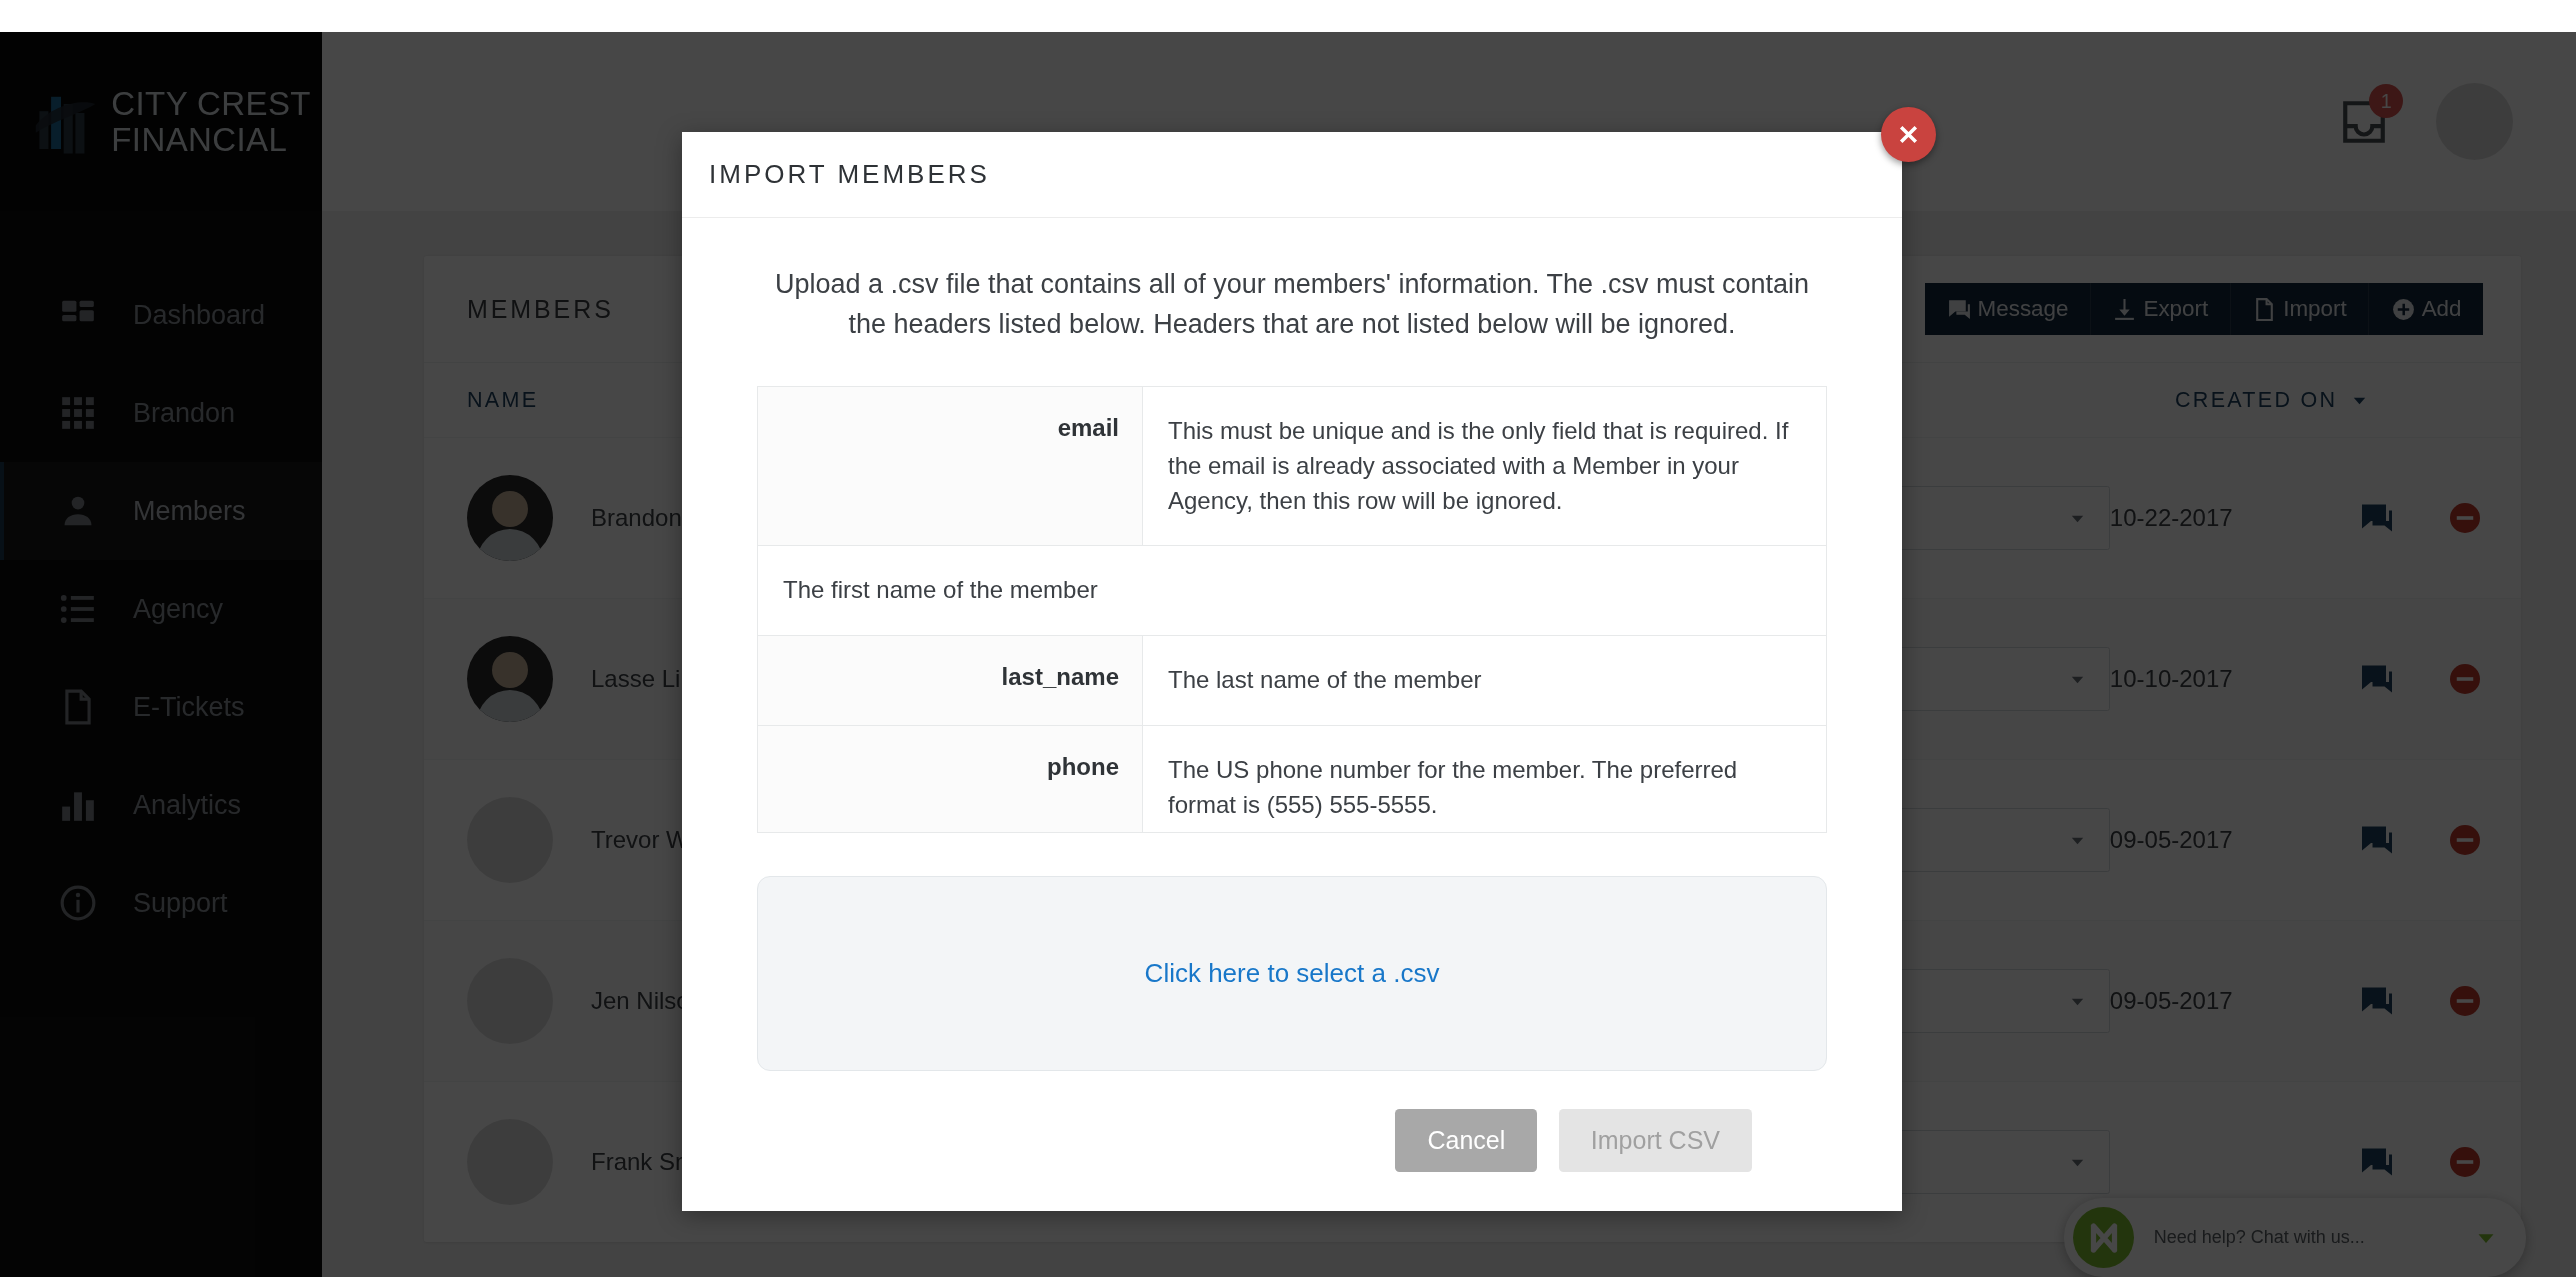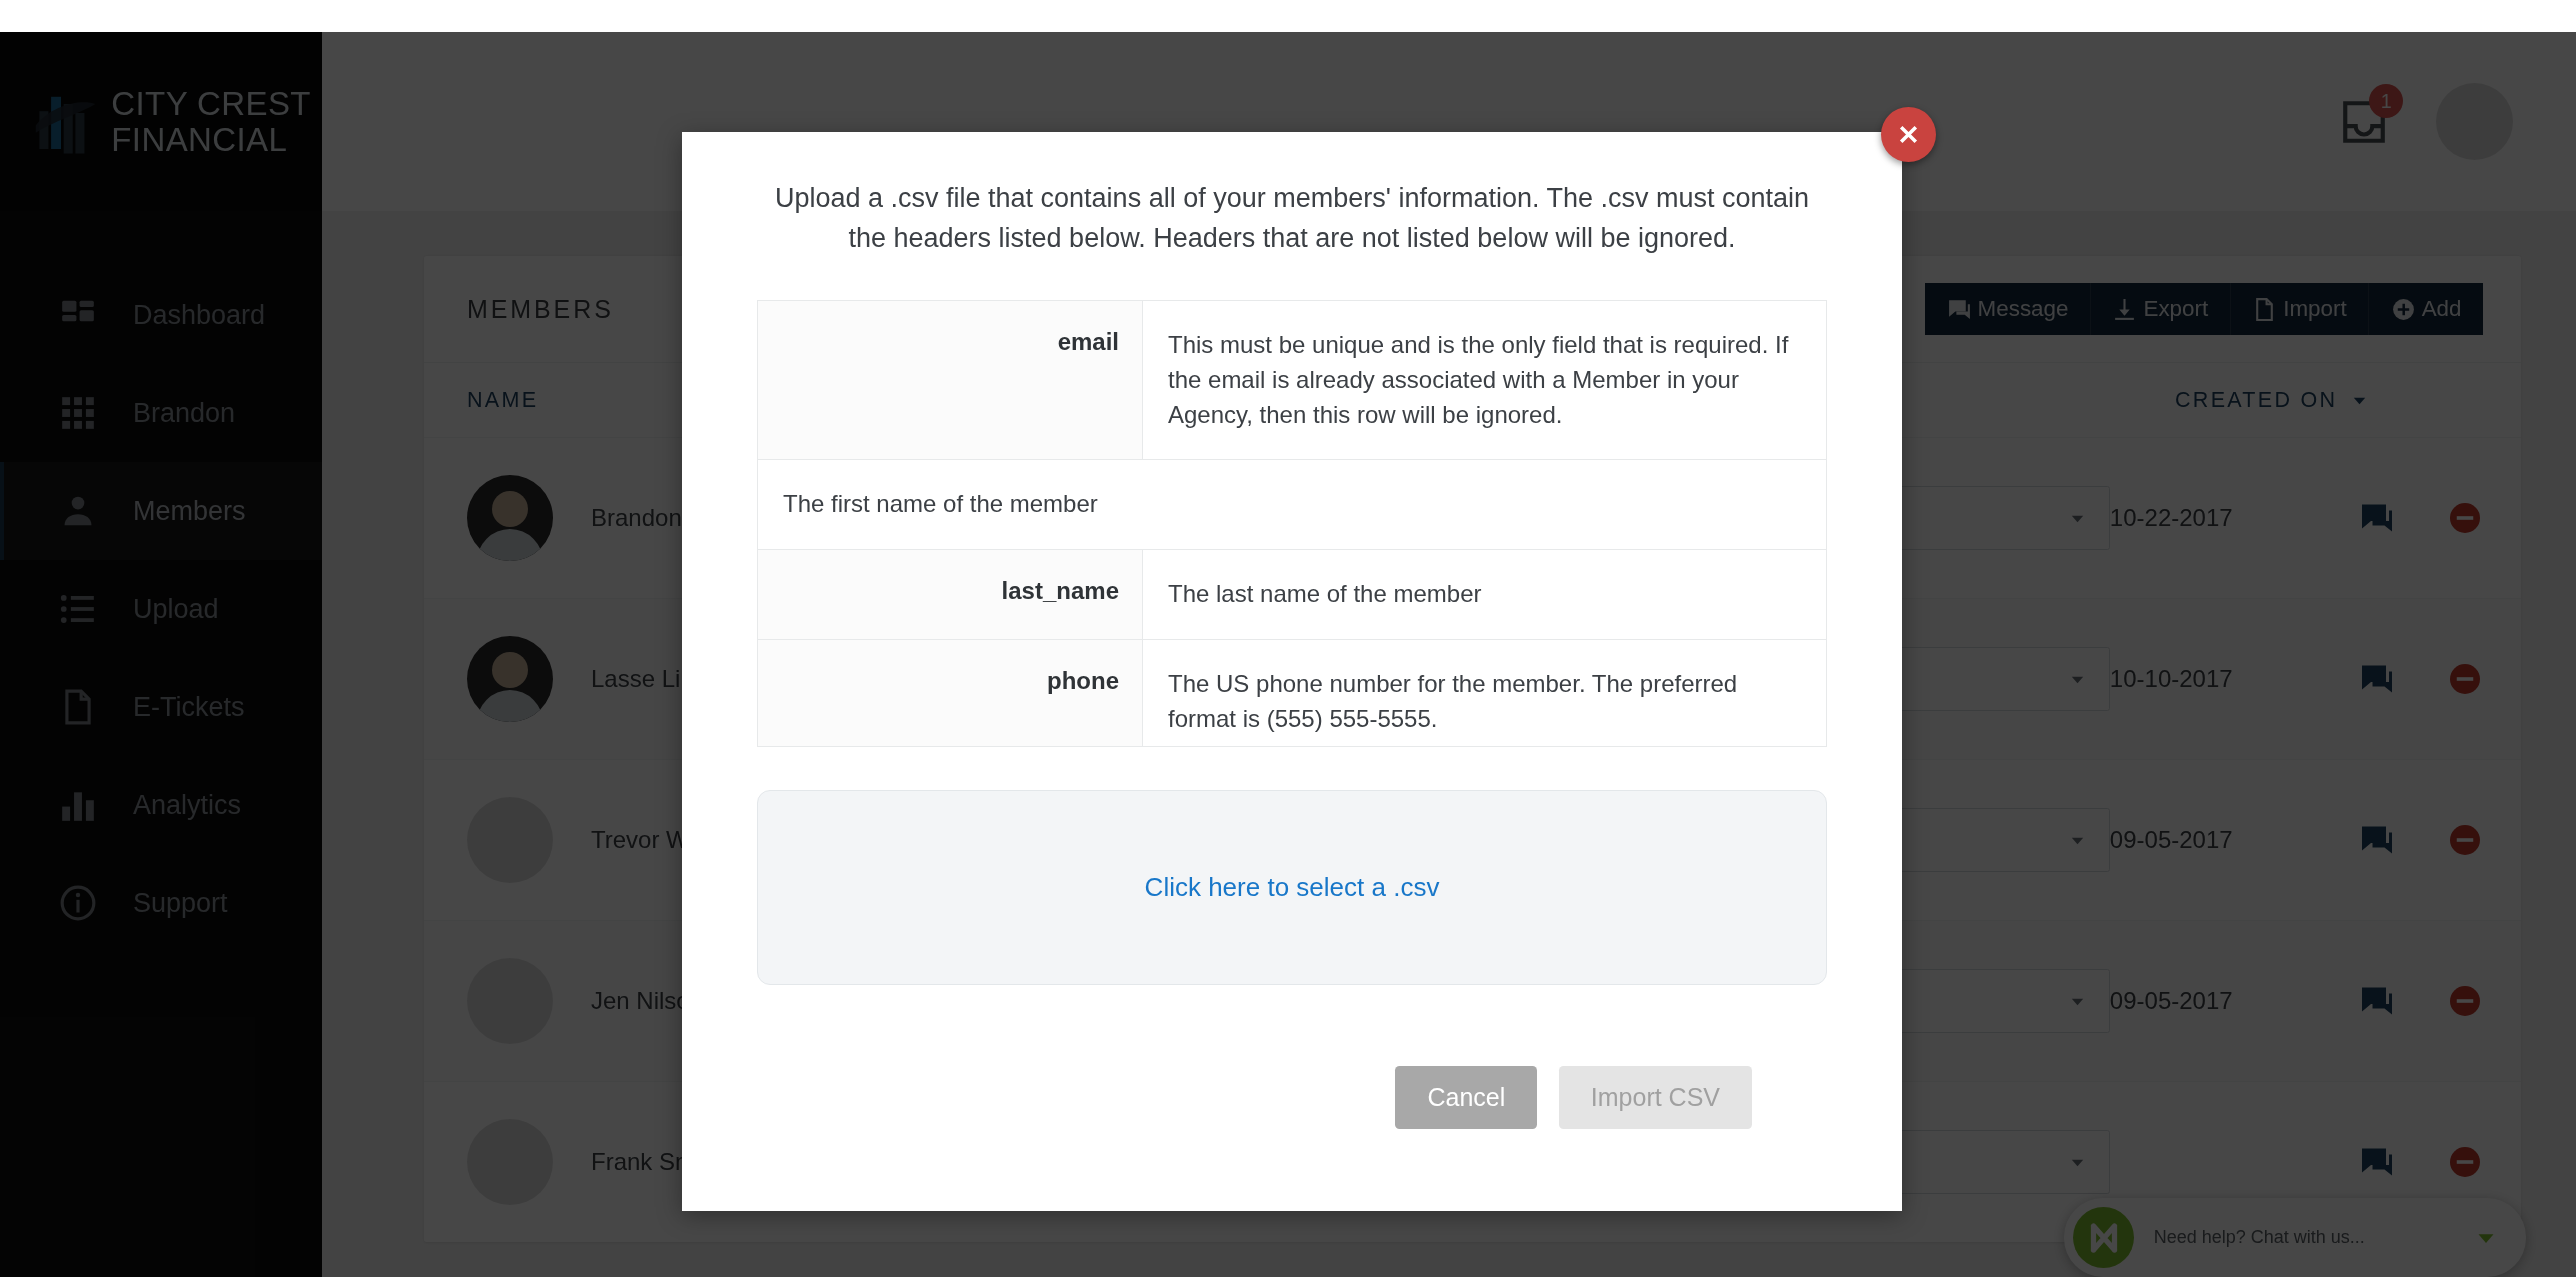--- a/index.html
+++ b/index.html
@@ -252,21 +252,21 @@
           <span class="nav-icon">
             <svg viewBox="0 0 24 24">
                 <circle cx="3" cy="5" r="1.8"></circle>
                 <rect x="7.5" y="3.8" width="14.5" height="2.4"></rect>
                 <circle cx="3" cy="12" r="1.8"></circle>
                 <rect x="7.5" y="10.8" width="14.5" height="2.4"></rect>
                 <circle cx="3" cy="19" r="1.8"></circle>
                 <rect x="7.5" y="17.8" width="14.5" height="2.4"></rect>
               </svg>
           </span>
-          <span class="nav-label">Upload</span>
+          <span class="nav-label">Agency</span>
         </div>
 
         <div class="nav-item">
           <span class="nav-icon">
             <svg viewBox="0 0 24 24">
                 <path d="M5 2h9l5 5v15H5z" fill="none" stroke="currentColor" stroke-width="2"></path>
                 <path d="M14 2v5h5" fill="none" stroke="currentColor" stroke-width="2"></path>
               </svg>
           </span>
           <span class="nav-label">E-Tickets</span>
@@ -518,20 +518,23 @@
 
   <div id="overlay"></div>
 
   <div id="modal">
     <div class="close-btn">
       <svg viewBox="0 0 24 24">
           <path d="M5 5l14 14M19 5L5 19" stroke="#fff" fill="none"></path>
         </svg>
     </div>
 
+    <div class="modal-head">
+      <div class="modal-title">IMPORT MEMBERS</div>
+    </div>
 
     <div class="modal-body">
       <div class="modal-desc">Upload a .csv file that contains all of your members' information. The .csv must contain the headers listed below. Headers that are not listed below will be ignored.</div>
 
       <div class="spec-table">
         <div class="spec-row">
           <div class="spec-key">email</div>
           <div class="spec-val">This must be unique and is the only field that is required. If the email is already associated with a Member in your Agency, then this row will be ignored.</div>
         </div>
         <div class="spec-row">

